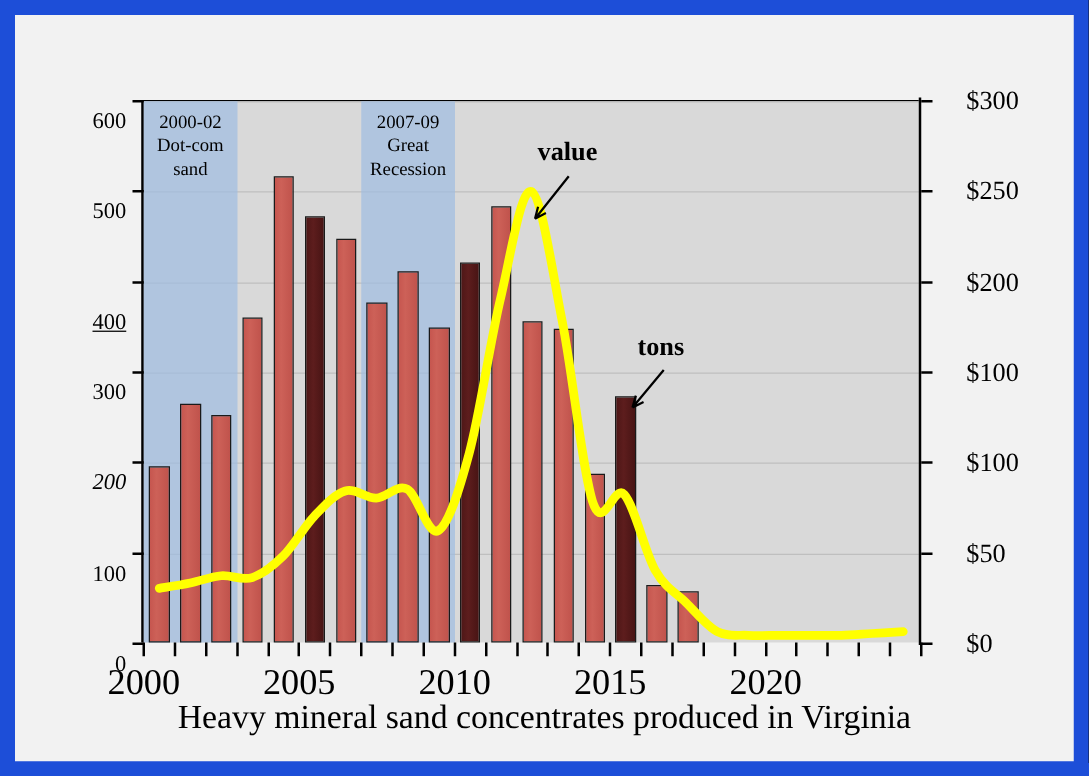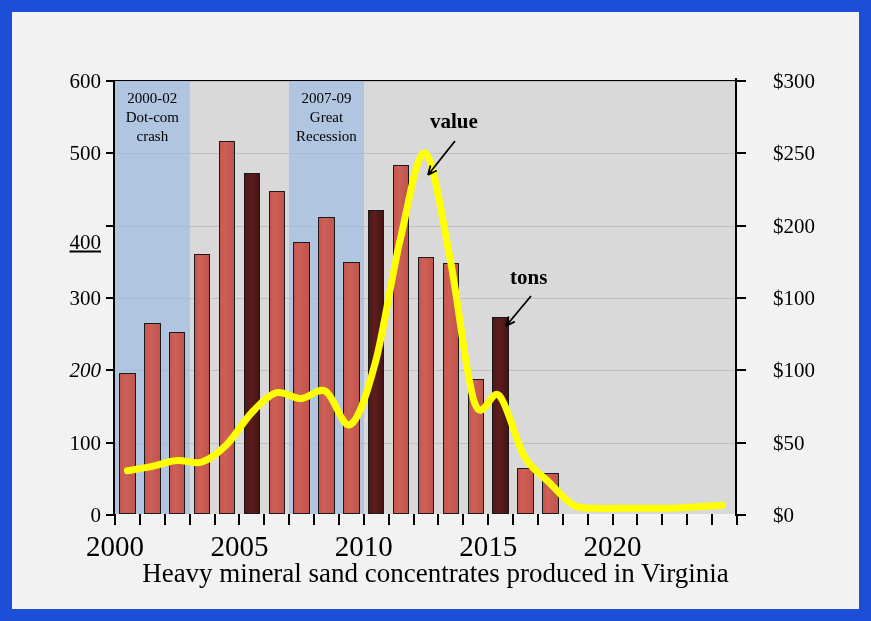--- a/index.html
+++ b/index.html
@@ -17,21 +17,21 @@
 
   .bar{position:absolute;bottom:0;box-sizing:border-box;border:1.3px solid #1a1a1a;}
   .bar.light{background:linear-gradient(to right,#c6564f 0%,#cd6158 35%,#c0534c 100%);}
   .bar.dark{background:linear-gradient(to right,#4e1717 0%,#5d1d1d 40%,#481414 100%);}
 
   #valuepath{position:absolute;left:0;top:0;width:100%;height:100%;overflow:visible;}
 
   
   .ytick{position:absolute;right:100%;width:9px;height:2px;background:#000;}
   .ylab{position:absolute;right:calc(100% + 14px);transform:translateY(-50%);
-        font-size:21px;color:#000;white-space:nowrap;}
+        font-size:18px;color:#000;white-space:nowrap;margin-top:16px;}
   .y2tick{position:absolute;left:100%;width:9px;height:2px;background:#000;}
   .y2lab{position:absolute;left:calc(100% + 14px);transform:translateY(-50%);
         font-size:21px;color:#000;white-space:nowrap;margin-left:20px;}
   .xtick{position:absolute;top:100%;width:2px;height:11px;background:#000;}
   .xlab{position:absolute;top:calc(100% + 16px);transform:translateX(-50%);
         font-size:29px;color:#000;white-space:nowrap;}
 
   #ytitle{position:absolute;left:8px;top:50%;transform:translateY(-50%) rotate(-90deg);
           transform-origin:center;font-size:25px;white-space:nowrap;color:#000;}
   #y2title{position:absolute;right:2px;top:48%;transform:translateY(-50%) rotate(90deg);
@@ -58,21 +58,21 @@
           <div class="gridline" style="top: 217px;"></div>
           <div class="gridline" style="top: 144.667px;"></div>
           <div class="gridline" style="top: 72.3333px;"></div>
           <div class="gridline" style="top: 0px;"></div>
         </div>
       <div id="shades">
           <div class="recession" style="left: 0px; width: 74.64px;"></div>
           <div class="shadelabel" style="left: 0px; width: 74.64px; top: 8px;">
             <div>2000-02</div>
             <div>Dot-com</div>
-            <div>crash</div>
+            <div>sand</div>
           </div>
           <div class="recession" style="left: 174.16px; width: 74.64px;"></div>
           <div class="shadelabel" style="left: 174.16px; width: 74.64px; top: 8px;">
             <div>2007-09</div>
             <div>Great</div>
             <div>Recession</div>
           </div>
         </div>
       <div id="bars">
           <div class="bar light" style="left: 4.2296px; width: 16.4208px; height: 141.05px;"></div>

